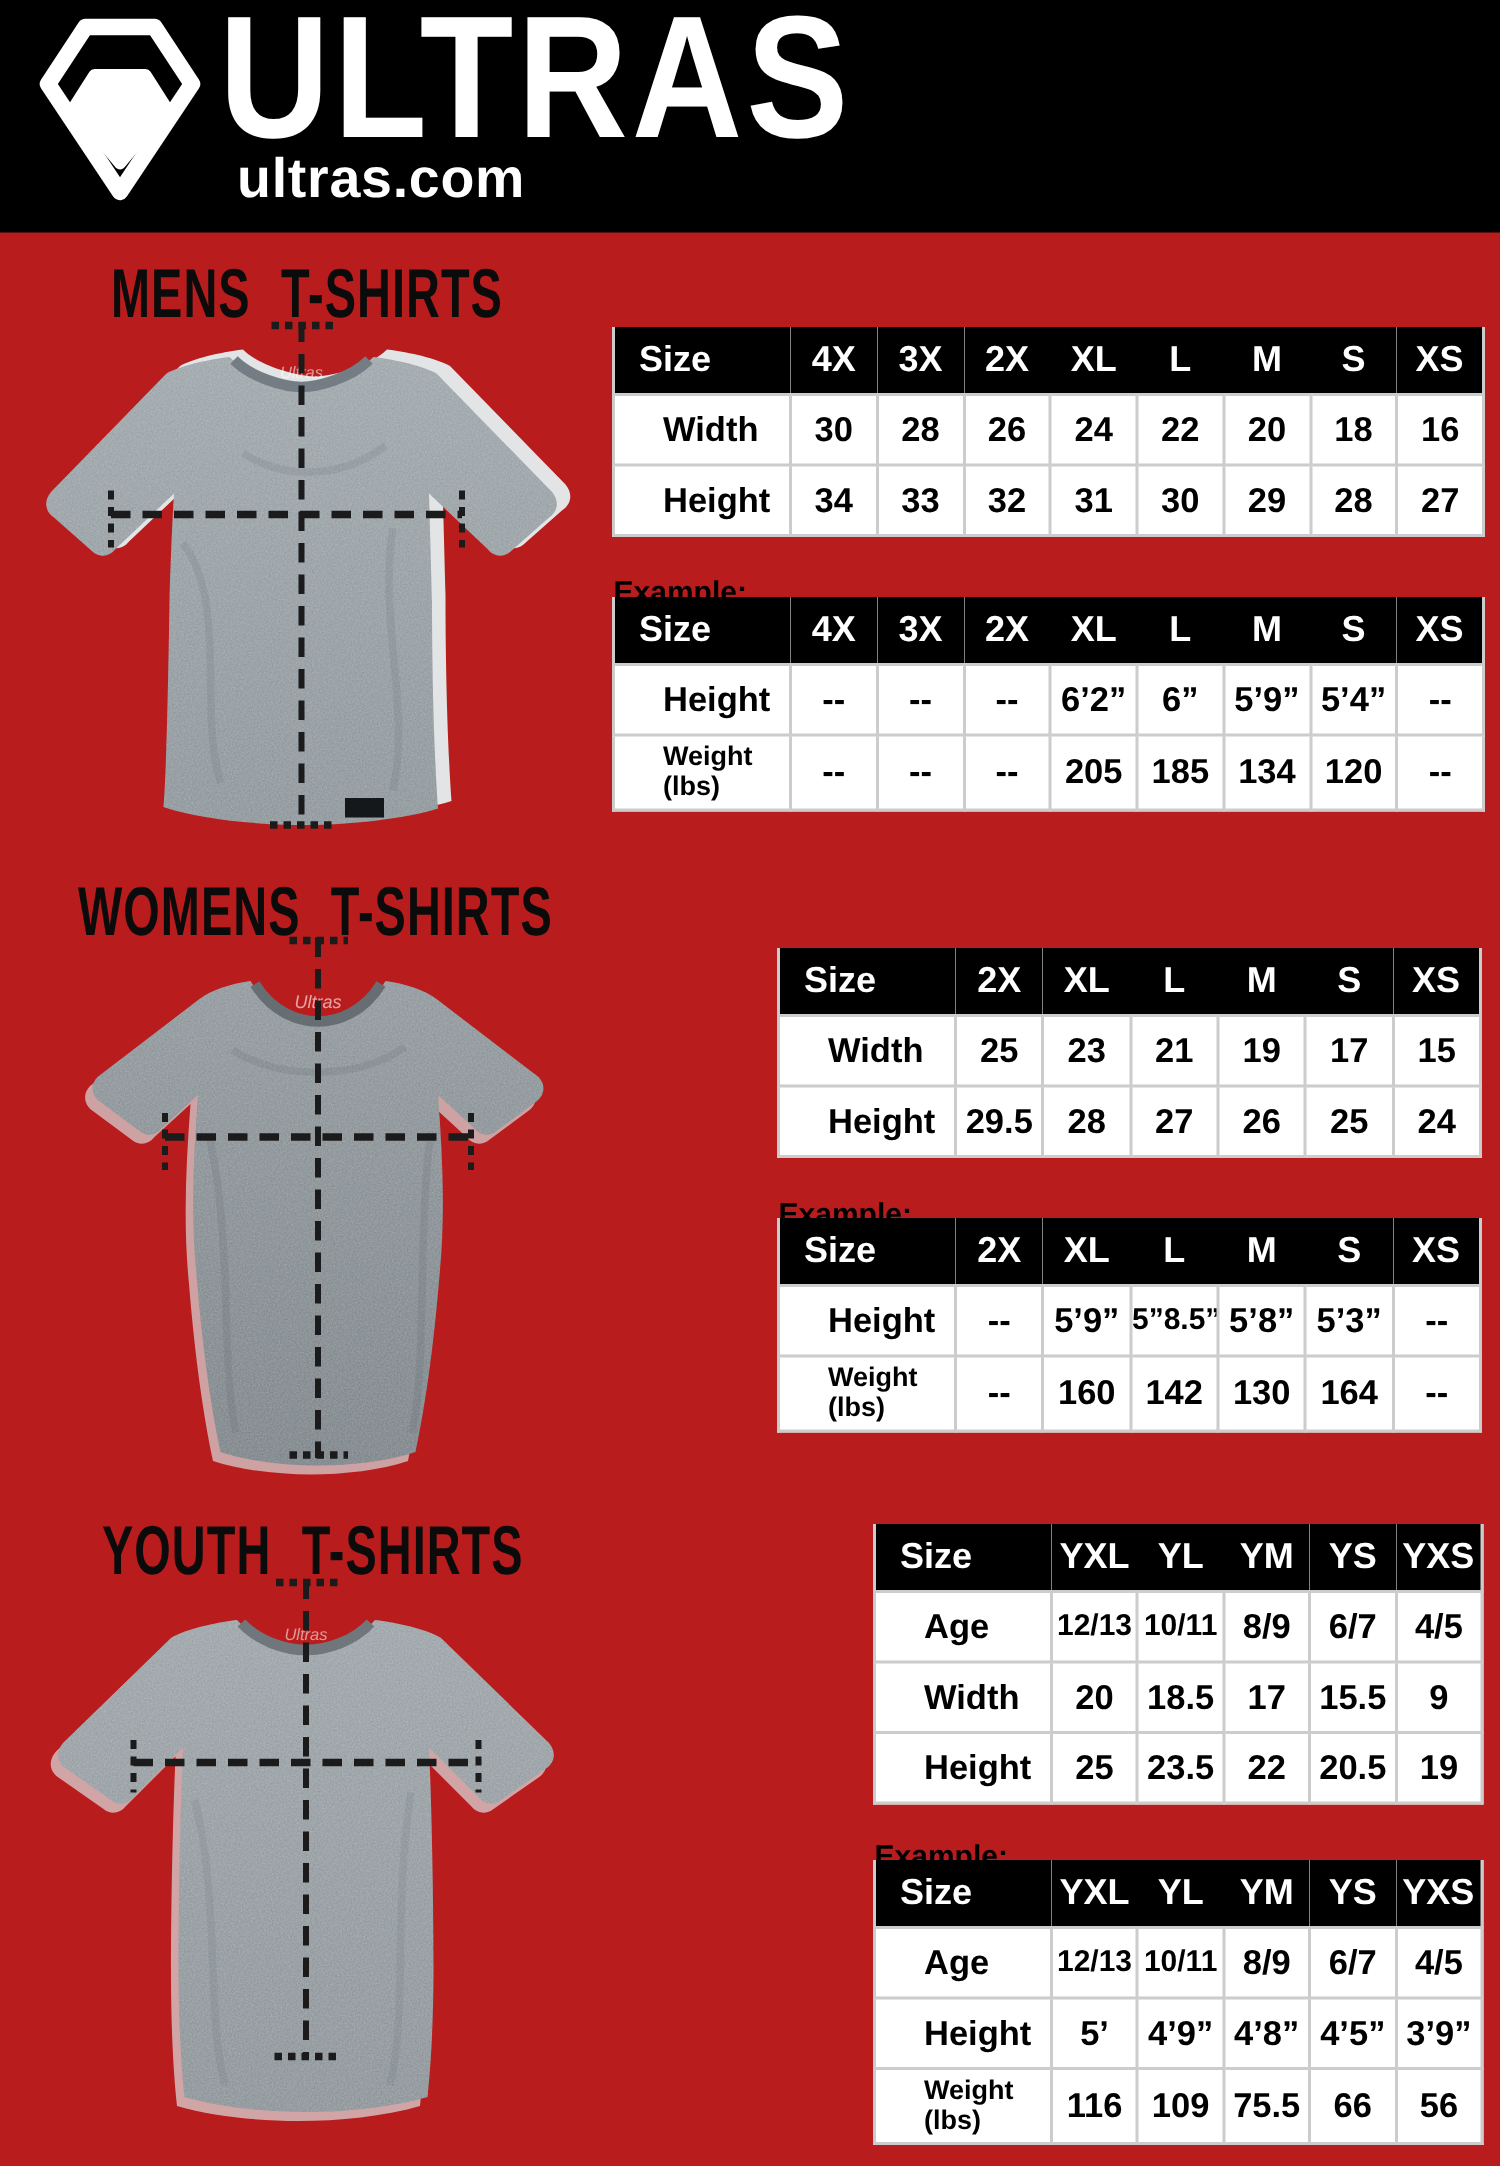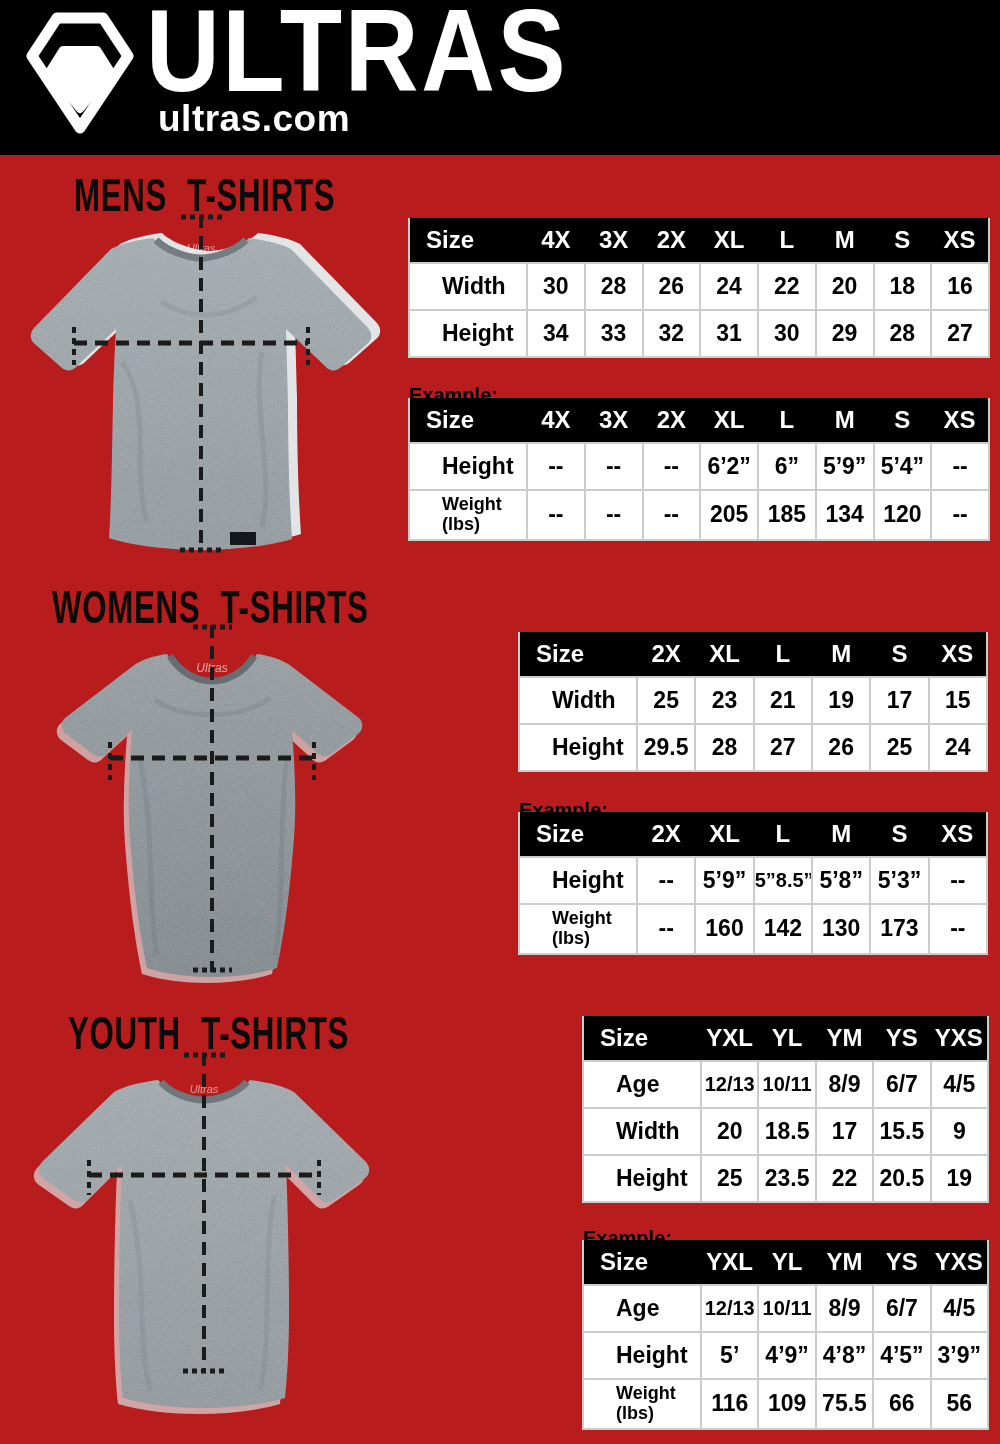--- a/index.html
+++ b/index.html
@@ -296,21 +296,21 @@
             <td>5’3”</td>
             <td>--</td>
           </tr>
           <tr>
             <td class="rowlabel longlabel">Weight
 (lbs)</td>
             <td>--</td>
             <td>160</td>
             <td>142</td>
             <td>130</td>
-            <td>173</td>
+            <td>164</td>
             <td>--</td>
           </tr>
         </tbody>
       </table>
   </div>
 
   <h2 class="section-title title-youth">YOUTH T-SHIRTS</h2>
 
   <svg class="shirt-svg shirt-youth" width="385" height="390" viewBox="0 0 385 390" aria-hidden="true">
     <defs>

